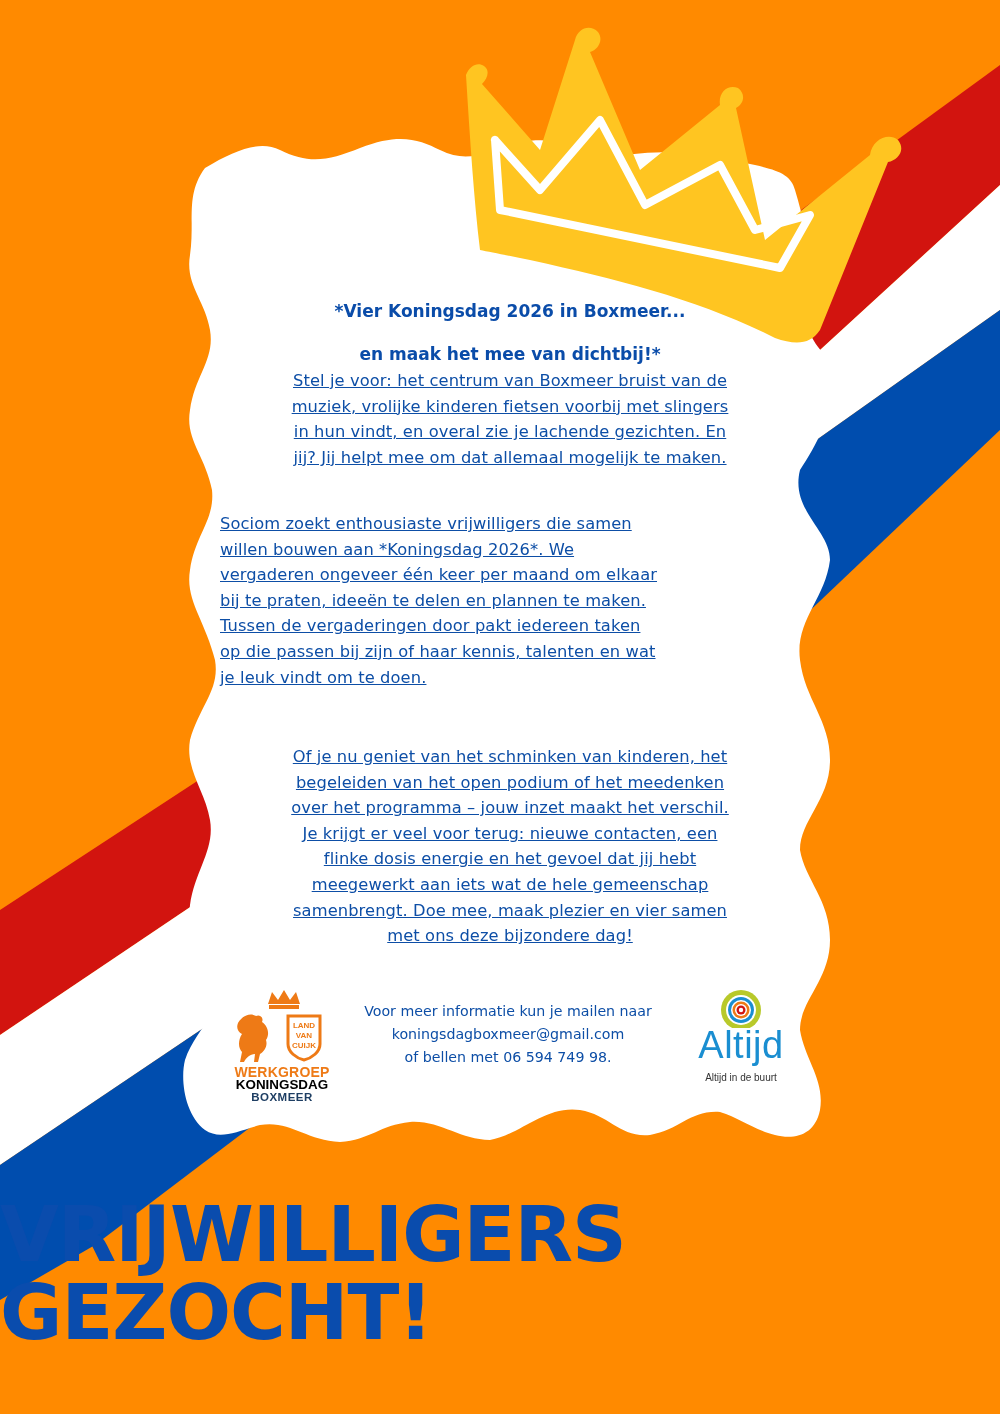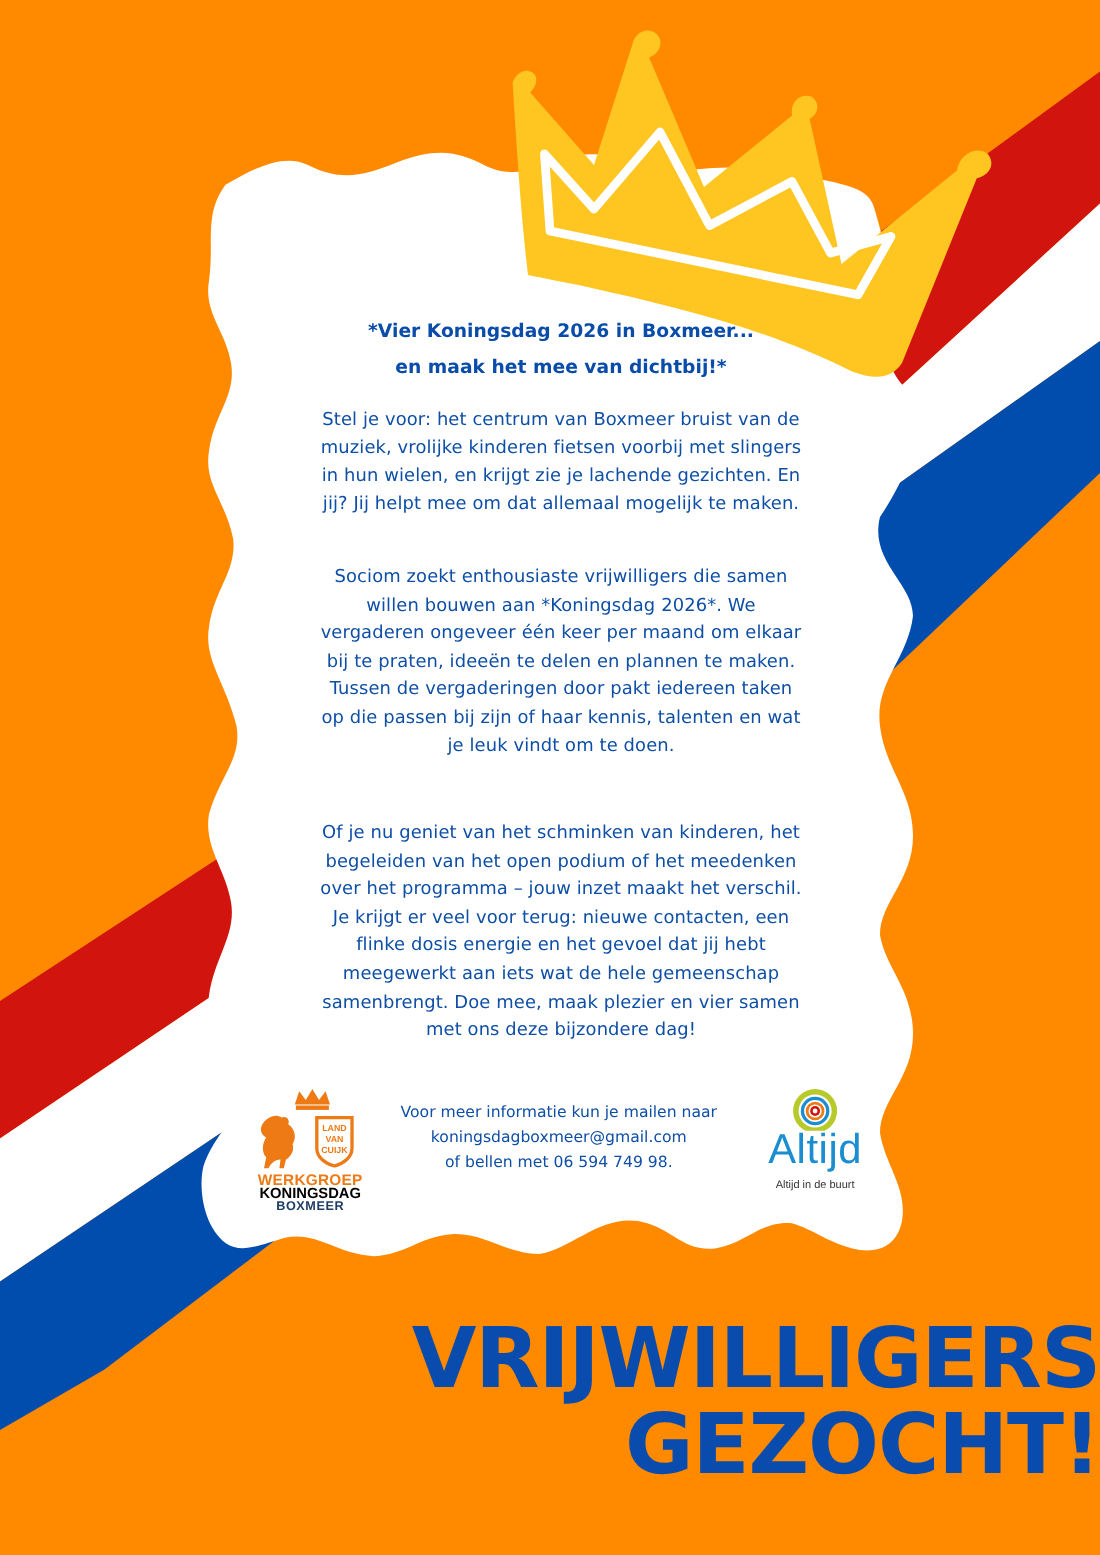--- a/index.html
+++ b/index.html
@@ -11,28 +11,29 @@
     }
     .bg-svg { position: absolute; left: 0; top: 0; width: 1000px; height: 1414px; }
     .text-area {
       position: absolute;
       left: 220px; top: 282px; width: 580px;
       text-align: center;
       color: #0A4DA8;
     }
     .subtitle {
       font-weight: bold; font-size: 17px; line-height: 27px;
-      margin: 6px; color: #0A4CA9;
+      margin: 16px; color: #0A4CA9;
     }
     .para {
       font-size: 16.3px; line-height: 25.6px; margin: 0; color: #0D4EA6;
       letter-spacing: 0.1px;
+      text-decoration: underline;
     }
     .p1 { position: absolute; left: 220px; top: 368px; width: 580px; text-align:center; }
-    .p2 { position: absolute; left: 220px; top: 511px; width: 580px; text-align:center; }
+    .p2 { position: absolute; left: 220px; top: 511px; width: 580px; text-align:left; }
     .p3 { position: absolute; left: 220px; top: 744px; width: 580px; text-align:center; }
     .contact {
       position: absolute; left: 318px; top: 1000px; width: 380px;
       text-align: center; color: #0D4EA6; font-size: 14.2px; line-height: 23px;
     }
     .logo-werkgroep {
       position: absolute; left: 228px; top: 988px; width: 108px; height: 122px;
     }
     .logo-werkgroep .wg-text {
       position: absolute; left: 0; width: 108px; text-align: center; font-weight: bold;
@@ -47,21 +48,21 @@
     .sociom-word {
       position: absolute; left: 6px; top: 36px; width: 130px; text-align: center;
       color: #1A8ED1; font-size: 38px; font-family: "Liberation Sans", sans-serif;
       letter-spacing: 0.5px;
     }
     .sociom-tag {
       position: absolute; left: 6px; top: 84px; width: 130px; text-align: center;
       color: #333; font-size: 10px; font-family: Liberation Sans, sans-serif;
     }
     .headline {
-      position: absolute; left: 0; top: 1196px; width: 1000px; text-align: right;
+      position: absolute; left: 0; top: 1196px; width: 1000px; text-align: left;
       color: #0A4CAD; font-weight: bold; font-family: "DejaVu Sans", sans-serif;
       font-size: 76px; line-height: 78px; letter-spacing: -1px;
     }
     .headline div { margin: 0; }
   </style>
 </head>
 <body>
 
 <svg class="bg-svg" viewBox="0 0 1000 1414" xmlns="http://www.w3.org/2000/svg">
 
@@ -134,21 +135,21 @@
 </svg>
 
 <div class="text-area">
   <p class="subtitle">*Vier Koningsdag 2026 in Boxmeer...</p>
   <p class="subtitle">en maak het mee van dichtbij!*</p>
 </div>
 
 <div class="p1">
   <p class="para">Stel je voor: het centrum van Boxmeer bruist van de</p>
   <p class="para">muziek, vrolijke kinderen fietsen voorbij met slingers</p>
-  <p class="para">in hun wielen, en krijgt zie je lachende gezichten. En</p>
+  <p class="para">in hun vindt, en overal zie je lachende gezichten. En</p>
   <p class="para">jij? Jij helpt mee om dat allemaal mogelijk te maken.</p>
 </div>
 
 <div class="p2">
   <p class="para">Sociom zoekt enthousiaste vrijwilligers die samen</p>
   <p class="para">willen bouwen aan *Koningsdag 2026*. We</p>
   <p class="para">vergaderen ongeveer één keer per maand om elkaar</p>
   <p class="para">bij te praten, ideeën te delen en plannen te maken.</p>
   <p class="para">Tussen de vergaderingen door pakt iedereen taken</p>
   <p class="para">op die passen bij zijn of haar kennis, talenten en wat</p>

